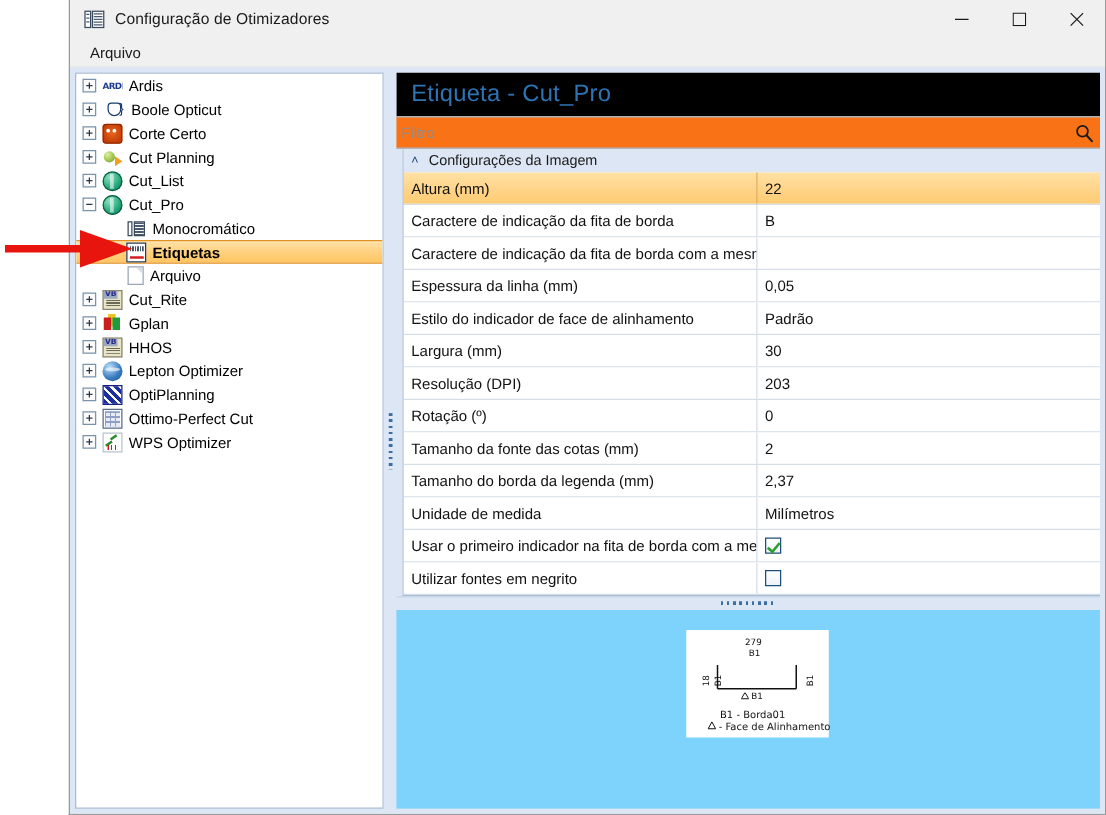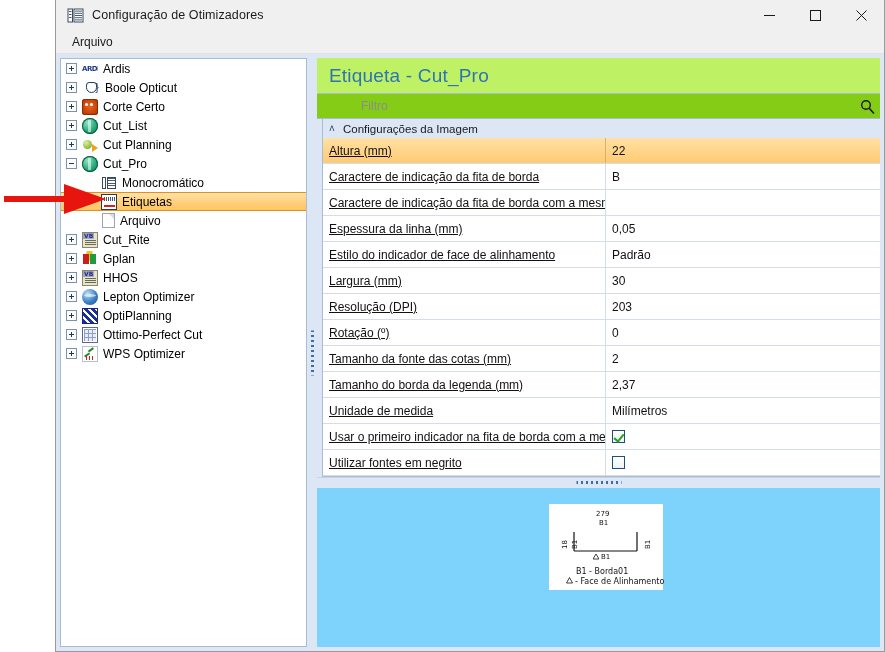--- a/index.html
+++ b/index.html
@@ -115,20 +115,21 @@
     font-size: 12px;
     color: #000;
     white-space: nowrap;
     position: relative;
     box-sizing: border-box;
   }
   .tree-row.selected {
     background: linear-gradient(to bottom, #ffe3a8 0%, #ffd180 50%, #ffc562 100%);
     border-top: 1px solid #e09020;
     border-bottom: 1px solid #e09020;
+    font-weight: bold;
   }
   .expander {
     width: 11px; height: 11px;
     border: 1px solid #7a92ab;
     background: #fdfdfd;
     margin-left: 5px;
     margin-right: 5px;
     position: relative;
     flex: 0 0 auto;
     box-sizing: border-box;
@@ -401,42 +402,41 @@
   #main-panel {
     flex: 1;
     display: flex;
     flex-direction: column;
     background: #dce6f4;
     overflow: hidden;
   }
   #panel-header {
     height: 35px;
     min-height: 35px;
-    background: #bef264;
+    background: #000000;
     display: flex;
     align-items: center;
     padding-left: 12px;
   }
   #panel-header .heading {
     font-size: 19px;
     color: #2e74b5;
     font-weight: normal;
     letter-spacing: 0.2px;
   }
   #filter-bar {
     height: 24px;
     min-height: 24px;
-    background: #84cc16;
+    background: #f97316;
     border: 1px solid #a8bcd4;
     border-left: none;
     border-right: none;
     display: flex;
     align-items: center;
     position: relative;
-    padding-left: 40px;
   }
   #filter-bar input {
     flex: 1;
     border: none;
     outline: none;
     font-size: 12px;
     font-family: "Liberation Sans", sans-serif;
     color: #333;
     padding-left: 4px;
     background: transparent;
@@ -496,21 +496,20 @@
   .pname {
     width: 283px;
     min-width: 283px;
     display: flex;
     align-items: center;
     padding-left: 6px;
     border-right: 1px solid #d5dde8;
     box-sizing: border-box;
     white-space: nowrap;
     overflow: hidden;
-    text-decoration: underline;
   }
   .pvalue {
     flex: 1;
     display: flex;
     align-items: center;
     padding-left: 6px;
     box-sizing: border-box;
   }
   .chk {
     width: 13px; height: 13px;
@@ -644,27 +643,27 @@
             <div class="tree-icon ic-boole"></div>
             <span class="tree-label">Boole Opticut</span>
           </div>
           <div class="tree-row">
             <div class="expander plus"></div>
             <div class="tree-icon ic-corte"></div>
             <span class="tree-label">Corte Certo</span>
           </div>
           <div class="tree-row">
             <div class="expander plus"></div>
+            <div class="tree-icon ic-planning"></div>
+            <span class="tree-label">Cut Planning</span>
+          </div>
+          <div class="tree-row">
+            <div class="expander plus"></div>
             <div class="tree-icon ic-cut"></div>
             <span class="tree-label">Cut_List</span>
-          </div>
-          <div class="tree-row">
-            <div class="expander plus"></div>
-            <div class="tree-icon ic-planning"></div>
-            <span class="tree-label">Cut Planning</span>
           </div>
           <div class="tree-row">
             <div class="expander"></div>
             <div class="tree-icon ic-cut"></div>
             <span class="tree-label">Cut_Pro</span>
           </div>
           <div class="tree-row">
             <div class="indent"></div>
             <div class="expander-space"></div>
             <div class="tree-icon ic-config"></div>

